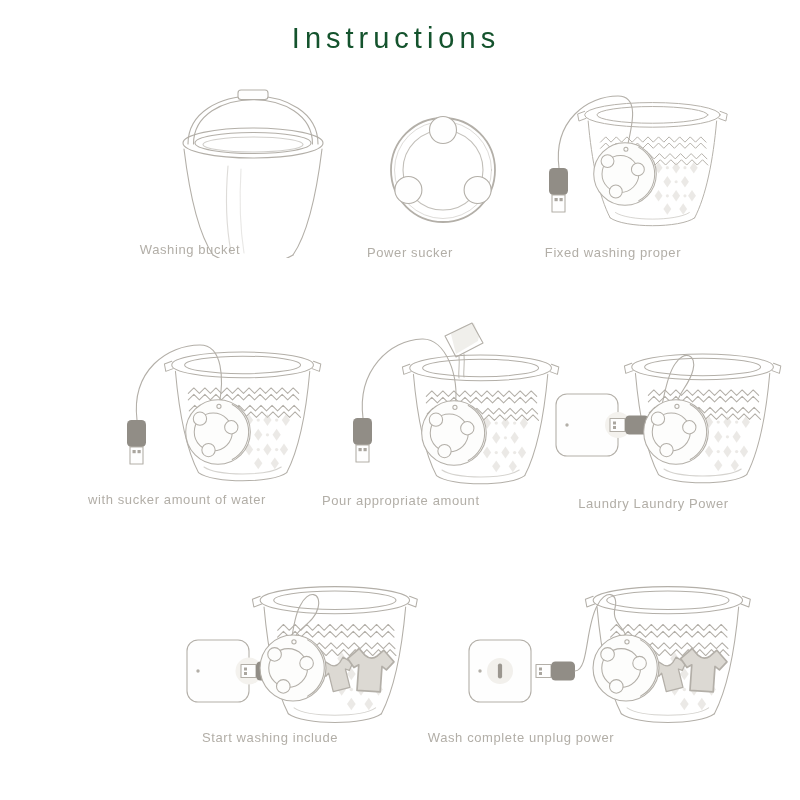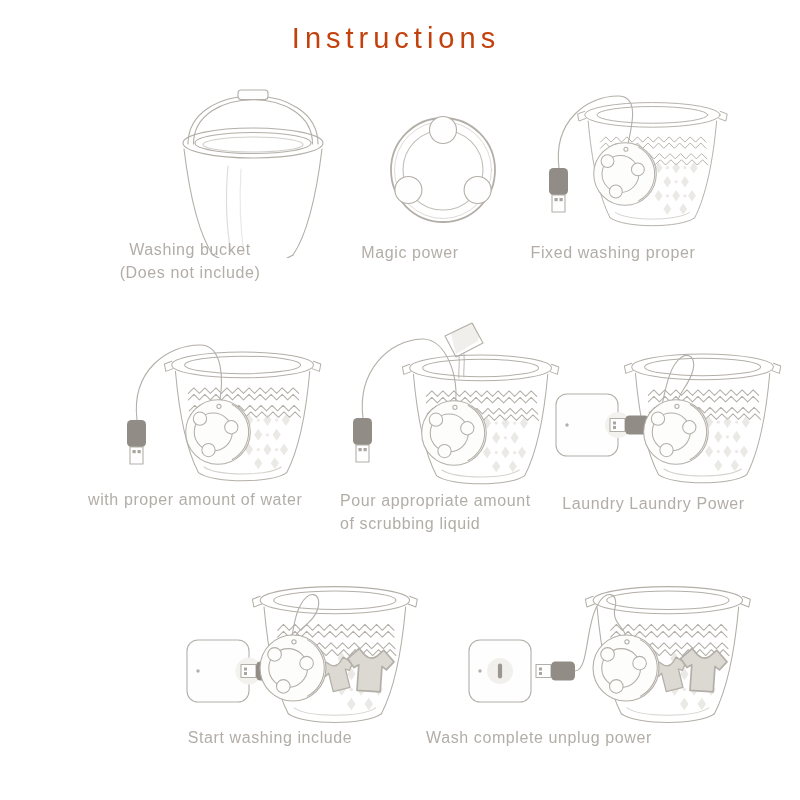--- a/index.html
+++ b/index.html
@@ -3,45 +3,45 @@
 <meta charset="utf-8">
 <style>
   html,body{margin:0;padding:0}
   body{
     width:800px;height:800px;position:relative;overflow:hidden;
     background:#ffffff;
     font-family:"Liberation Sans", sans-serif;
   }
   .title{
     position:absolute;top:22px;left:0;width:792px;text-align:center;
-    font-size:29px;letter-spacing:5px;color:#c2410c;font-weight:400;
+    font-size:29px;letter-spacing:5px;color:#14532d;font-weight:400;
   }
   .fig{position:absolute}
   svg.ln{stroke:#b3afa8;fill:none;stroke-width:1.1;stroke-linecap:round;stroke-linejoin:round;display:block}
-  .cap{position:absolute;font-size:16px;line-height:23px;color:#b2aea7;letter-spacing:.6px}
+  .cap{position:absolute;font-size:13px;line-height:23px;color:#b2aea7;letter-spacing:.6px}
   .cap span{display:block}
   .center{text-align:center}
   
   .s1{left:128px;top:70px}
   .s2{left:340px;top:92px}
   .s3{left:500px;top:70px}
   .s4{left:80px;top:320px}
   .s5{left:308px;top:300px}
   .s6{left:508px;top:322px}
   .s7{left:90px;top:556px}
   .s8{left:423px;top:556px}
   
   .cap1{left:90px;top:238px;width:200px}
   .cap2{left:330px;top:241px;width:160px}
   .cap3{left:498px;top:241px;width:230px}
   .cap4{left:88px;top:488px;width:225px}
-  .cap5{left:340px;top:489px;width:215px}
+  .cap5{left:322px;top:489px;width:215px}
   .cap6{left:536px;top:492px;width:235px}
   .cap7{left:170px;top:726px;width:200px}
-  .cap8{left:414px;top:726px;width:250px}
+  .cap8{left:396px;top:726px;width:250px}
 </style>
 </head>
 <body>
 
 <svg width="0" height="0" style="position:absolute" aria-hidden="true">
   <defs>
     <path id="zig" d="M0,0 l6,-6 l6,6 l6,-6 l6,6 l6,-6 l6,6 l6,-6 l6,6 l6,-6 l6,6 l6,-6 l6,6 l6,-6 l6,6 l6,-6 l6,6 l6,-6 l6,6 l6,-6 l6,6"></path>
     <path id="dm" d="M0,-6.5 L4.5,0 L0,6.5 L-4.5,0 Z"></path>
     <g id="bucket">
       <ellipse cx="105" cy="26" rx="77" ry="14"></ellipse>
@@ -218,34 +218,32 @@
     <use href="#plugh" transform="translate(73,89.5)"></use>
     <path d="M112,99 C126,98 122,56 134,34 C142,17 156,20 152,36 C148,52 165,57 164,69"></path>
     <use href="#shirt" transform="translate(208,103) scale(1.15) rotate(-14)"></use>
     <use href="#shirt" transform="translate(240,99) scale(1.55) rotate(4)"></use>
     <use href="#device" transform="translate(163,96) scale(0.97)"></use>
   </svg>
 </figure>
 
 <div class="cap cap1 center">
   <span>Washing bucket</span>
-  <span>(Does not include)</span>
 </div>
 <div class="cap cap2 center">
-  <span>Magic power</span>
+  <span>Power sucker</span>
 </div>
 <div class="cap cap3 center">
   <span>Fixed washing proper</span>
 </div>
 <div class="cap cap4">
-  <span>with proper amount of water</span>
+  <span>with sucker amount of water</span>
 </div>
 <div class="cap cap5">
   <span>Pour appropriate amount</span>
-  <span>of scrubbing liquid</span>
 </div>
 <div class="cap cap6 center">
   <span>Laundry Laundry Power</span>
 </div>
 <div class="cap cap7 center">
   <span>Start washing include</span>
 </div>
 <div class="cap cap8 center">
   <span>Wash complete unplug power</span>
 </div>

